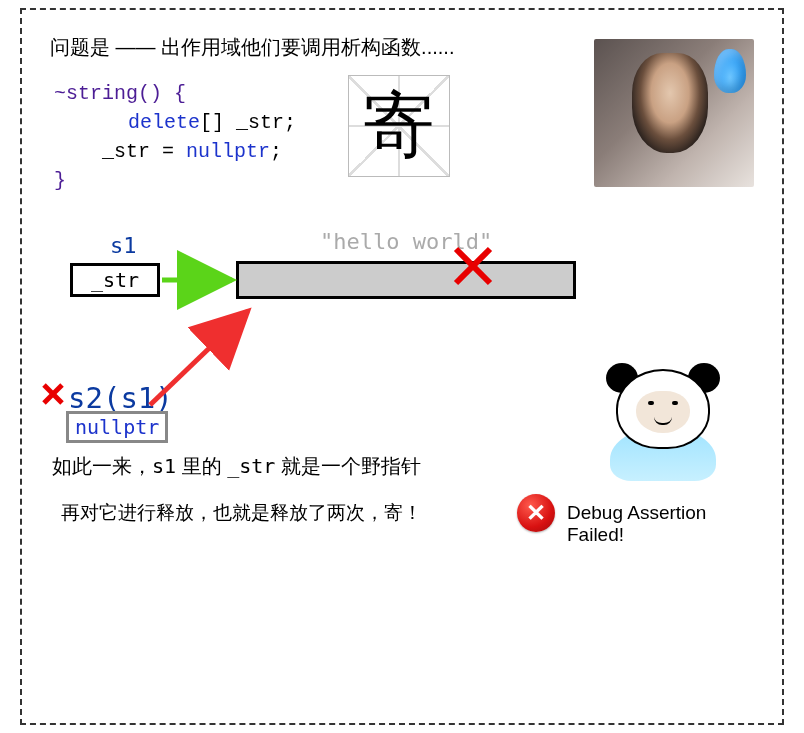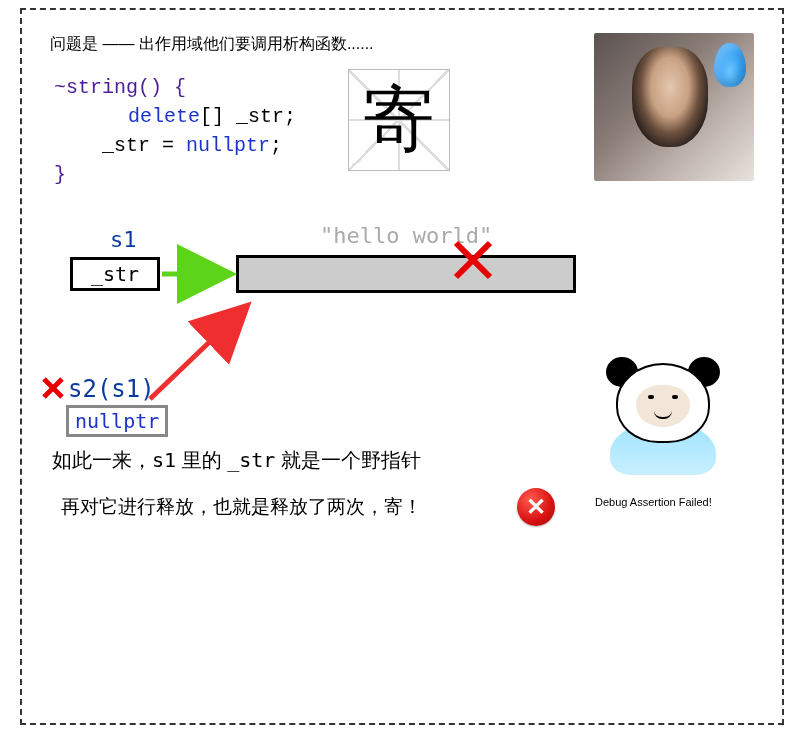--- a/index.html
+++ b/index.html
@@ -13,21 +13,21 @@
   .container {
     position: absolute;
     left: 20px;
     top: 8px;
     width: 764px;
     height: 717px;
     border: 2px dashed #333;
     padding: 18px 28px;
   }
   .line1 {
-    font-size: 16px;
+    font-size: 20px;
     color: #000;
     margin-top: 6px;
     margin-bottom: 18px;
   }
   .top-row {
     position: relative;
     height: 130px;
   }
   .code-block {
     font-family: Consolas, "Courier New", monospace;
@@ -130,21 +130,21 @@
     position: absolute;
     left: 186px; top: 28px;
     width: 340px; height: 38px;
     border: 3px solid #000;
     background: #ccc;
   }
   .s2-label {
     position: absolute;
     left: 18px; top: 148px;
     font-family: Consolas, monospace;
-    font-size: 24px;
+    font-size: 29px;
     color: #0b3aa0;
   }
   .s2-box {
     position: absolute;
     left: 16px; top: 178px;
     border: 3px solid #888;
     font-family: Consolas, monospace;
     font-size: 20px;
     color: #1c33cc;
     padding: 1px 6px;
@@ -231,23 +231,23 @@
     background: radial-gradient(circle at 35% 30%, #ff5a4d 0%, #d81111 60%, #9e0b0b 100%);
     border-radius: 50%;
     display: flex; align-items: center; justify-content: center;
     color: #fff;
     font-weight: bold;
     font-size: 24px;
     box-shadow: 0 1px 2px rgba(0,0,0,0.3);
   }
   .err-text {
     position: absolute;
-    left: 534px; top: 2px;
+    left: 506px; top: 2px;
     font-family: "Segoe UI", Arial, sans-serif;
-    font-size: 11px;
+    font-size: 19px;
     color: #000;
   }
 </style>
 </head>
 <body>
 
 <div class="container">
 
   <div class="line1">问题是 —— 出作用域他们要调用析构函数......</div>
 

